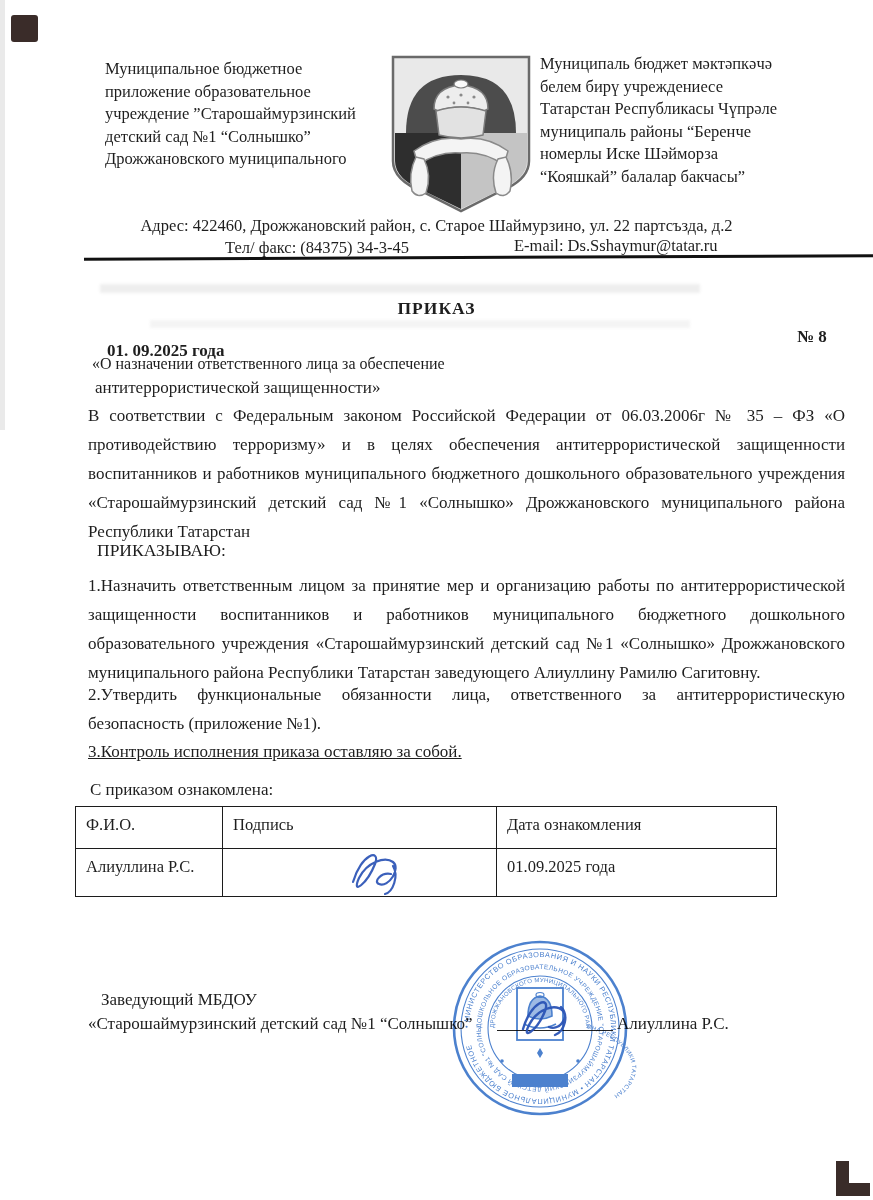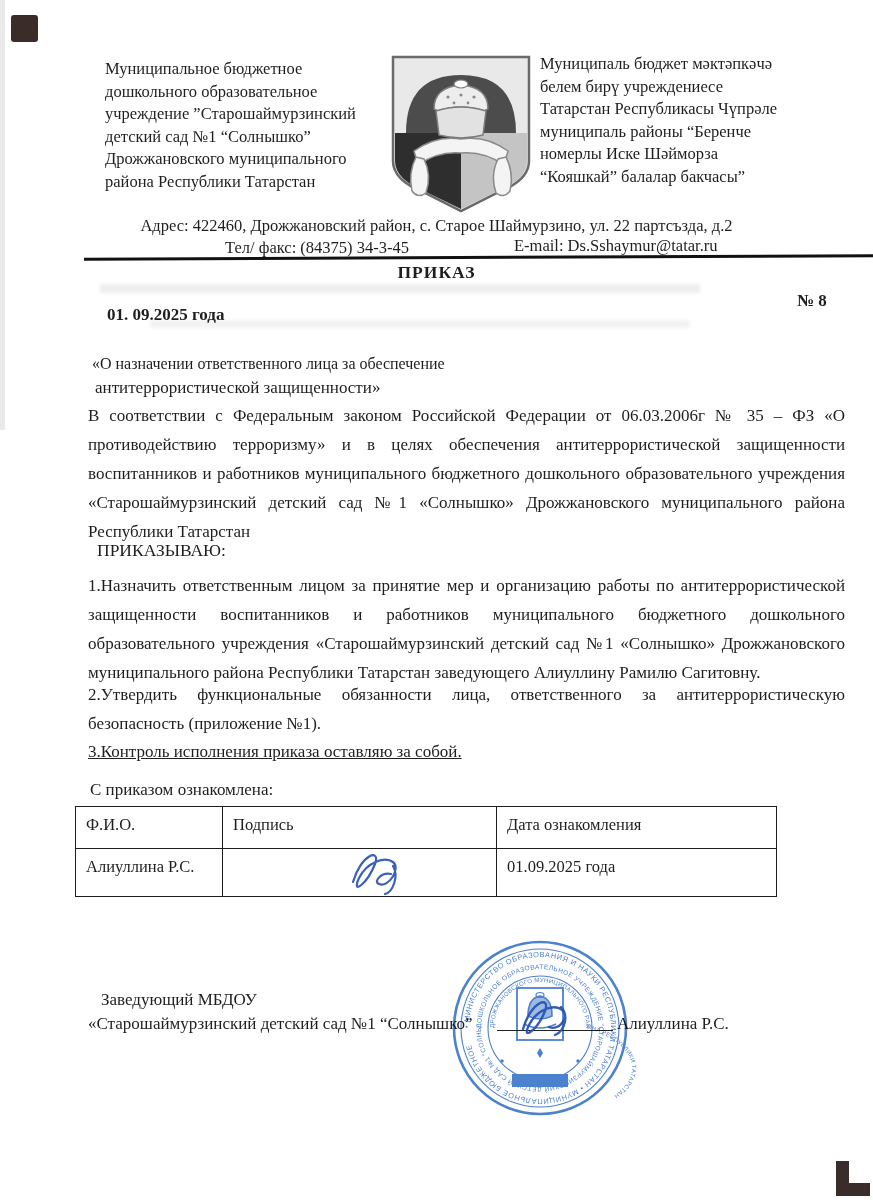--- a/index.html
+++ b/index.html
@@ -1,21 +1,21 @@
 <!DOCTYPE html>
 <html><head>
 <meta charset="utf-8">
 <style>
   html,body{margin:0;padding:0;background:#8a8a8a;}
   #page{position:relative;width:873px;height:1200px;background:#ffffff;overflow:hidden;
         font-family:"Liberation Serif","DejaVu Serif",serif;color:#1e1e1e;}
   .abs{position:absolute;}
   .orgblock{font-size:16.5px;line-height:22.5px;}
   .addr{font-size:16.5px;}
-  .bold{font-weight:bold;}
+  .bold{font-weight:bold;margin-top:36px;}
   .just{text-align:justify;font-size:17px;line-height:29px;}
   .divider{height:3px;background:#111;transform:rotate(-0.25deg);}
   table.ack{border-collapse:collapse;table-layout:fixed;width:701px;}
   table.ack td{border:1.6px solid #1c1c1c;padding:8px 10px 6px 10px;vertical-align:top;
                font-size:16.5px;}
   .ghost{background:#9a9a9a;filter:blur(1.5px);}
   .cornermark{background:#3a2c29;}
   .stampwrap{mix-blend-mode:multiply;}
   .underline-seg{display:inline-block;border-bottom:1.6px solid #222;}
   .sig-line{font-size:17px;line-height:24px;}
@@ -29,25 +29,24 @@
   <div class="abs" style="left:836px;top:1161px;width:34px;height:35px;">
     <div class="abs cornermark" style="left:0;top:0;width:13px;height:35px;"></div>
     <div class="abs cornermark" style="left:0;top:22px;width:34px;height:13px;"></div>
   </div>
   <div class="abs" style="left:0;top:0;width:5px;height:430px;background:#dcdcdc;opacity:.6;"></div>
   <div class="abs ghost" style="left:100px;top:284px;width:600px;height:9px;opacity:.16;"></div>
   <div class="abs ghost" style="left:150px;top:320px;width:540px;height:8px;opacity:.10;"></div>
 
   <div class="abs orgblock" style="left:105px;top:58px;width:295px;">
     <div>Муниципальное бюджетное</div>
-    <div>дошкольного образовательное</div>
+    <div>приложение образовательное</div>
     <div>учреждение ”Старошаймурзинский</div>
     <div>детский сад №1 “Солнышко”</div>
     <div>Дрожжановского муниципального</div>
-    <div>района  Республики Татарстан</div>
   </div>
 
   <div class="abs" style="left:386px;top:53px;width:150px;height:163px;">
     <svg width="150" height="163" viewBox="0 0 150 163">
 
       <path d="M7,4 H143 V108 Q143 127 113 139 L75 158 L37 139 Q7 127 7 108 Z" fill="#e9e9e9" stroke="#6a6a6a" stroke-width="2.5"></path>
 
       <path d="M9,80 H75 V156 L38 138 Q9 126 9 108 Z" fill="#2e2e2e"></path>
       <path d="M75,80 H141 V108 Q141 126 112 138 L75 156 Z" fill="#c4c4c4"></path>
 

